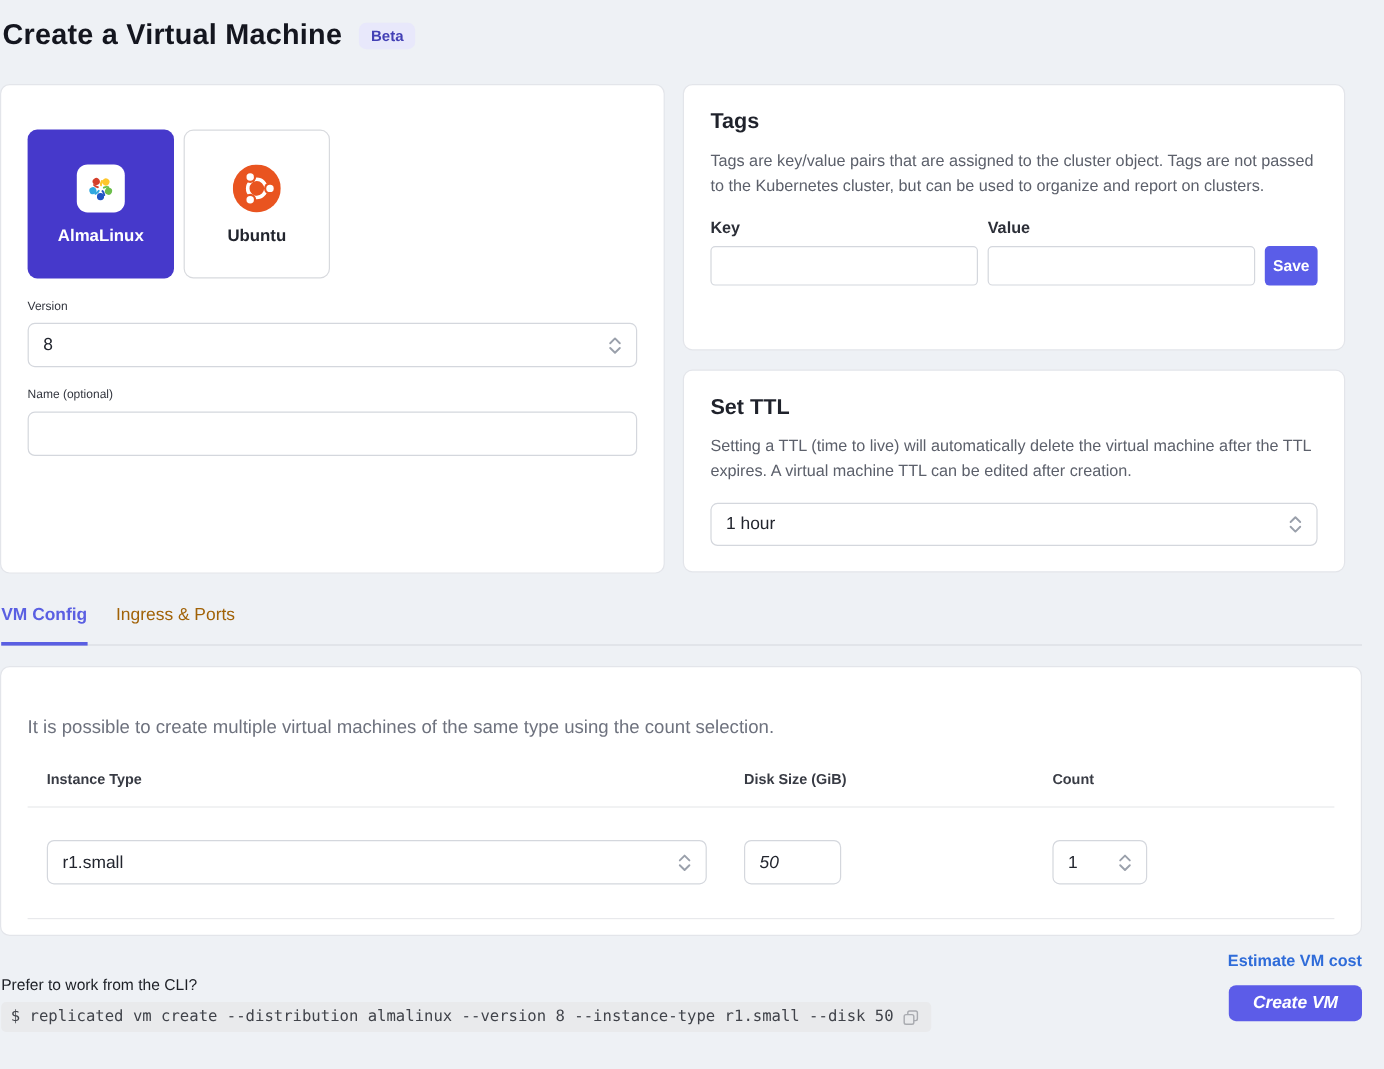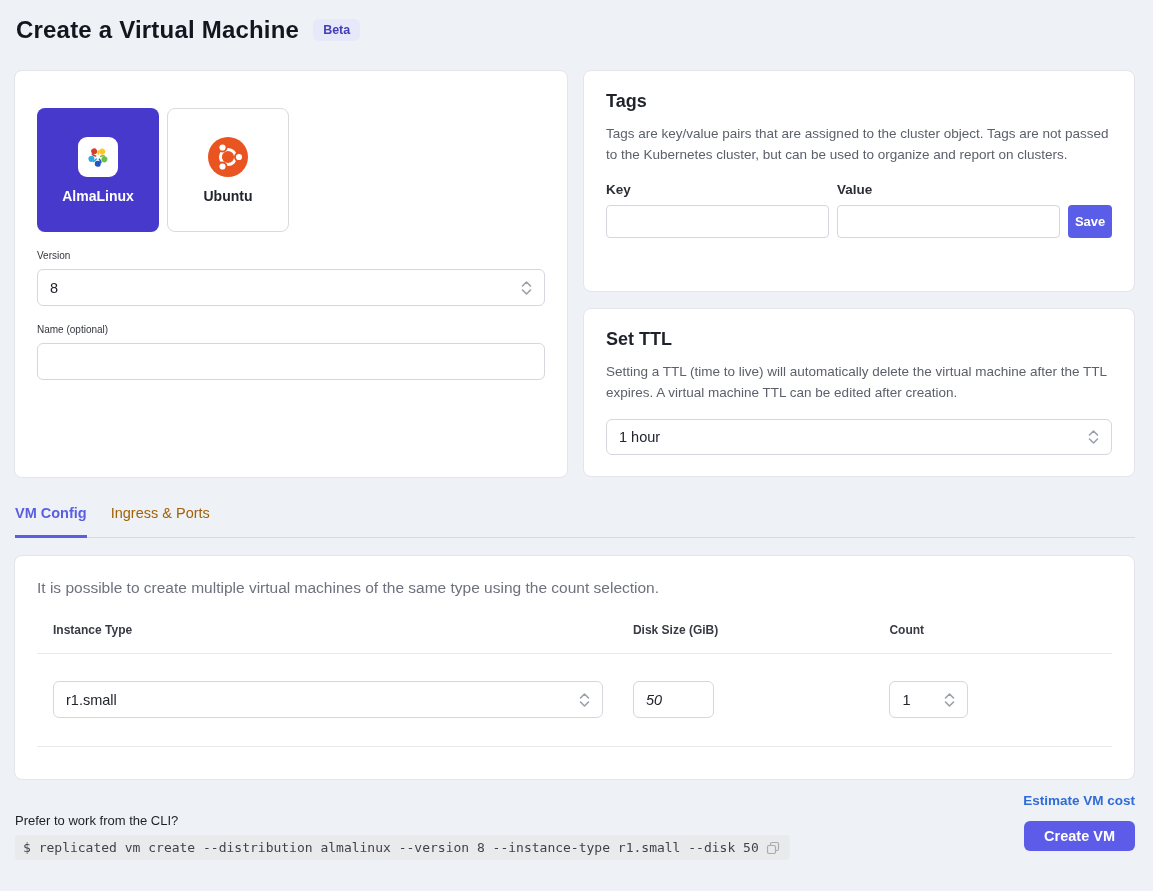--- a/index.html
+++ b/index.html
@@ -3,21 +3,21 @@
 <meta charset="utf-8">
 <style>
   * { box-sizing: border-box; margin: 0; padding: 0; }
   html, body { width: 1153px; height: 891px; }
   body {
     background: #eef1f5;
     font-family: "Liberation Sans", sans-serif;
     color: #22252e;
     overflow: hidden;
   }
-  .page { padding: 14px 18px 0 14px; width: 1153px; }
+  .page { padding: 14px 18px 0 0; width: 1153px; }
 
   
   .header-row { display: flex; align-items: center; gap: 14px; margin: 2px 0 26px 2px; }
   .page-title { font-size: 24px; font-weight: 700; color: #14161f; letter-spacing: .2px; }
   .beta-badge {
     background: #e8e8fb; color: #4340b5; font-size: 12.5px; font-weight: 600;
     padding: 5px 10px; border-radius: 6px; line-height: 1;
   }
 
   
@@ -76,21 +76,21 @@
   .ttl-select { margin-top: 15px; height: 36px; }
 
   
   .tabs { display: flex; gap: 24px; margin: 27px 0 0 1px; border-bottom: 1px solid #d9dbe1; }
   .tab { font-size: 14.5px; padding: 0 0 14px; cursor: pointer; }
   .tab.active { color: #5a5fe2; font-weight: 700; border-bottom: 3px solid #5a5fe2; margin-bottom: -1px; }
   .tab.inactive { color: #a16207; font-weight: 400; }
 
   
   .vm-card { margin-top: 17px; height: 225px; padding: 22px; }
-  .vm-desc { font-size: 15.5px; color: #6e727e; margin-top: 1px; }
+  .vm-desc { font-size: 15.5px; color: #6e727e; margin-top: 20px; }
   .vm-table { margin-top: 26px; }
   .vm-table-header { display: flex; padding: 0 16px; }
   .vm-table-row { display: flex; padding: 0 16px; margin-top: 27px; }
   .col-instance { width: 581px; }
   .col-disk { width: 257px; }
   .col-count { width: 207px; }
   .th { font-size: 12px; font-weight: 700; color: #383b44; }
   .divider { border: none; border-top: 1px solid #e8e9ec; margin-top: 16px; }
   .divider-bottom { margin-top: 28px; }
   .instance-select { width: 550px; }
@@ -107,20 +107,21 @@
   }
   .cli-code { font-family: "DejaVu Sans Mono", monospace; font-size: 13px; color: #40434a; white-space: pre; }
   .copy-btn { background: none; border: none; cursor: pointer; padding: 0; display: flex; }
   .footer-right { display: flex; flex-direction: column; align-items: flex-end; gap: 13px; }
   .estimate-link { font-size: 13.5px; font-weight: 600; color: #2f6cd9; text-decoration: none; cursor: pointer; }
   .create-btn {
     background: #5c5ce8; color: #ffffff; border: none; border-radius: 6px;
     font-size: 14.5px; font-weight: 700; padding: 8px 20px; height: 30px;
     display: flex; align-items: center; cursor: pointer;
     font-family: "Liberation Sans", sans-serif;
+    font-style: italic;
   }
 </style>
 </head>
 <body>
 
 <div class="page">
 
   <div class="header-row">
     <div class="page-title">Create a Virtual Machine</div>
     <div class="beta-badge">Beta</div>

